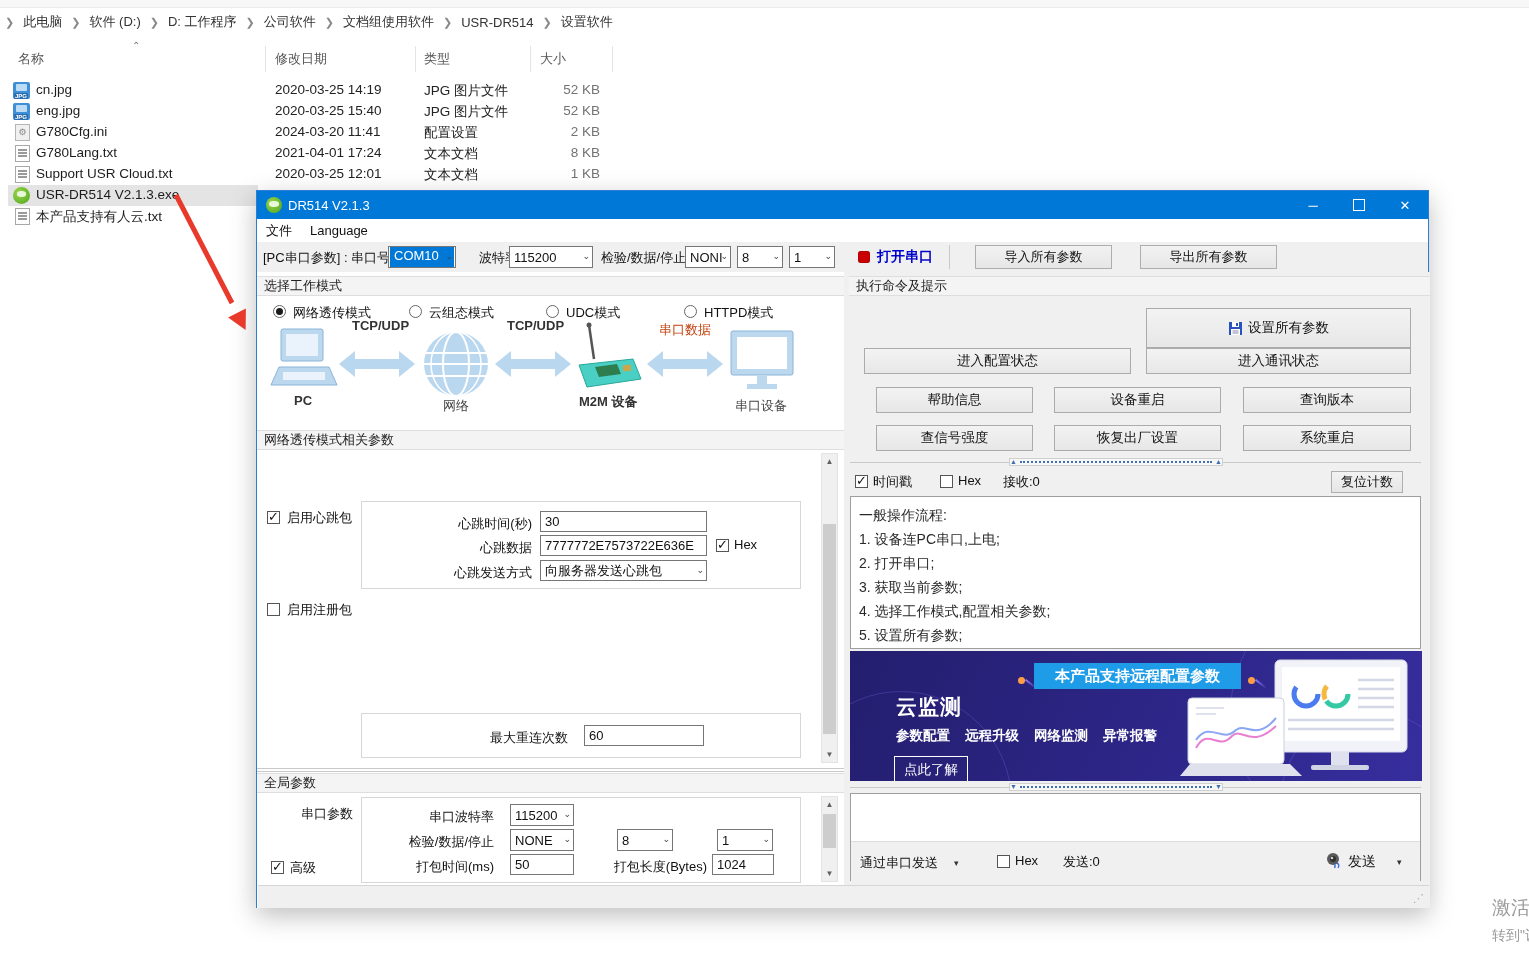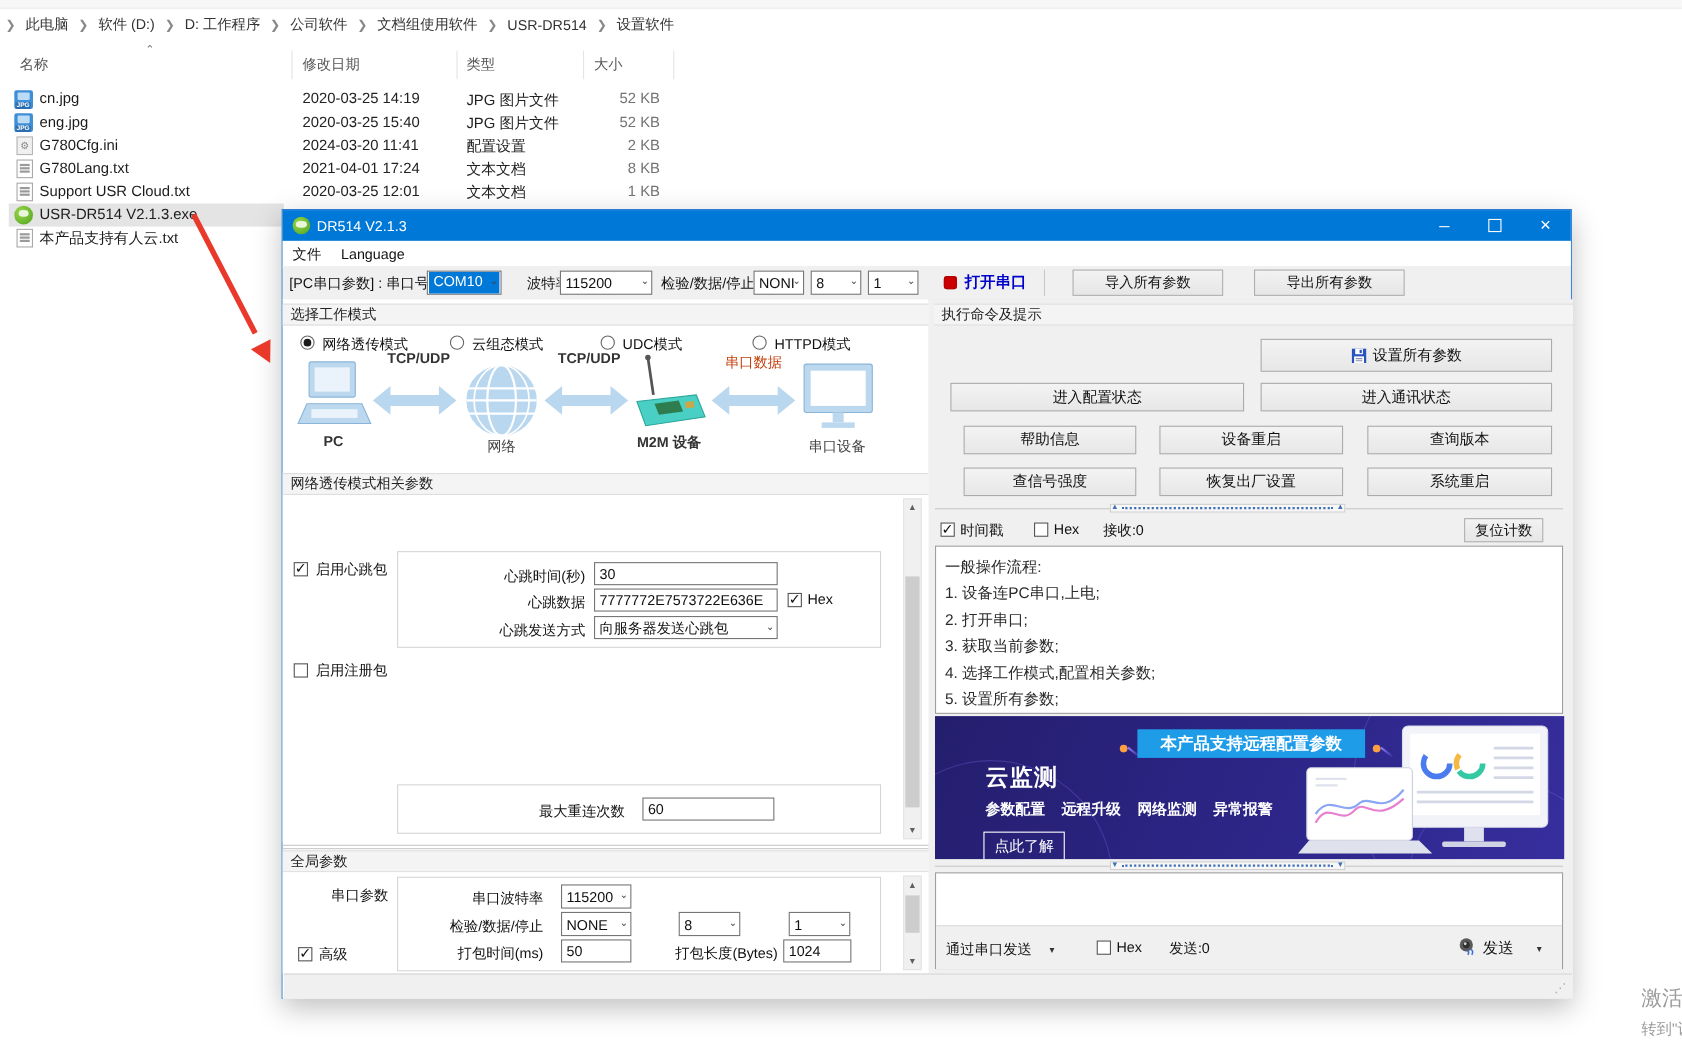--- a/index.html
+++ b/index.html
@@ -347,21 +347,21 @@
 
       <div class="sb" style="left:564px;top:3px;height:86px;">
         <span class="ar" style="top:0;">▲</span>
         <span class="thumb" style="top:17px;height:34px;"></span>
         <span class="ar" style="bottom:0;">▼</span>
       </div>
     </div>
 
     <div class="gheader" style="left:592px;top:85px;width:581px;">执行命令及提示</div>
 
-    <div class="cmdbtn" style="left:889px;top:117px;width:265px;height:30px;">
+    <div class="cmdbtn" style="left:889px;top:117px;width:265px;height:40px;">
       <svg width="15" height="15" viewBox="0 0 15 15">
           <rect x="1" y="1" width="13" height="13" fill="#2a52be"></rect>
           <rect x="4" y="1" width="7" height="5" fill="#fff"></rect>
           <rect x="8" y="2" width="2" height="3" fill="#2a52be"></rect>
           <rect x="3" y="8" width="9" height="6" fill="#fff"></rect>
           <line x1="4.5" y1="10" x2="10.5" y2="10" stroke="#88a" stroke-width="1"></line>
           <line x1="4.5" y1="12" x2="10.5" y2="12" stroke="#88a" stroke-width="1"></line>
         </svg>
       <span>设置所有参数</span>
     </div>

